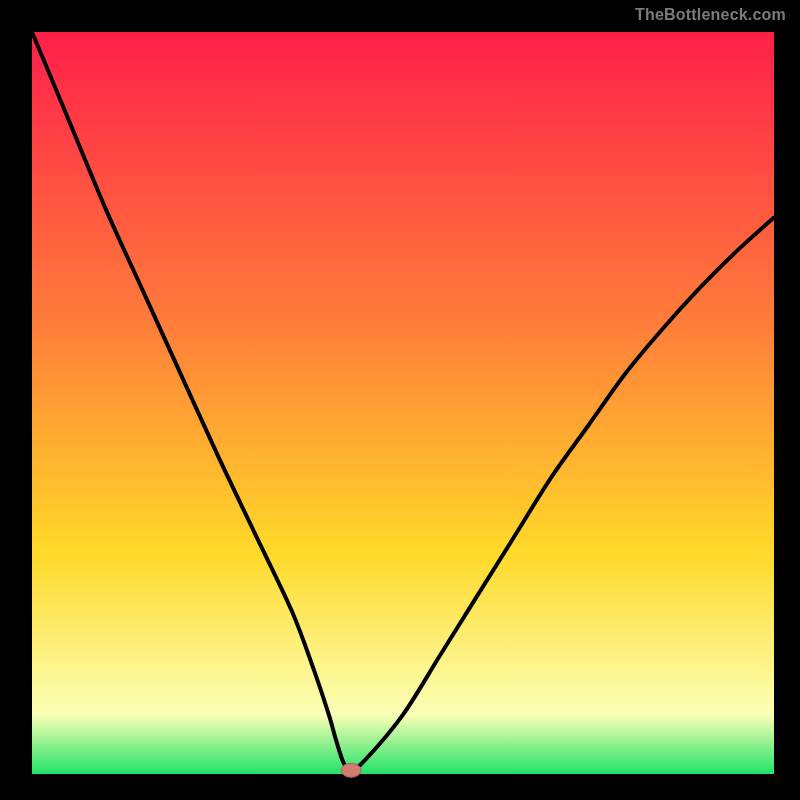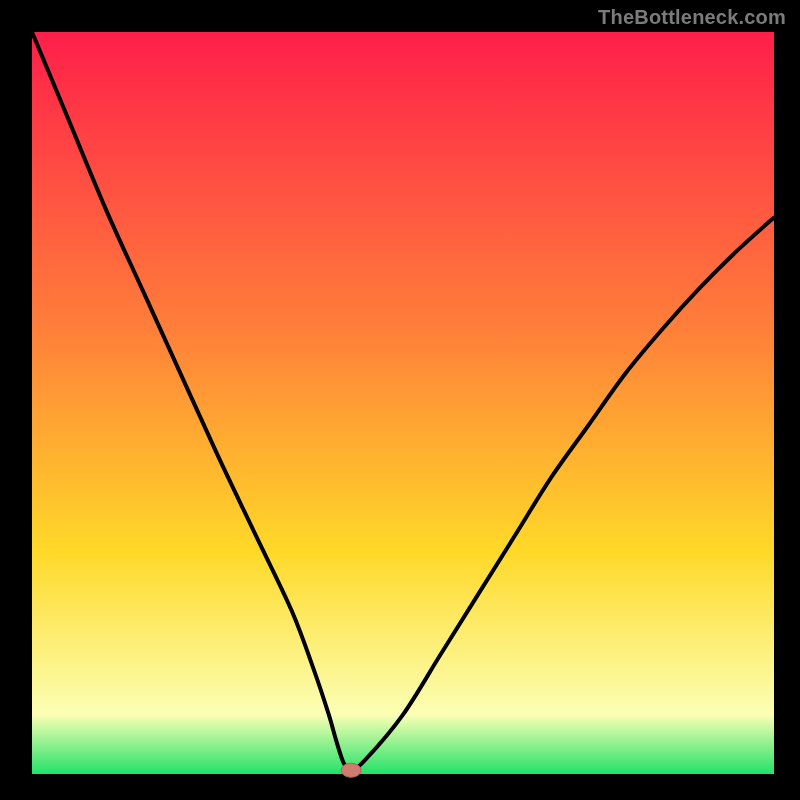--- a/index.html
+++ b/index.html
@@ -16,21 +16,21 @@
     top: 0;
     width: 800px;
     height: 800px;
     background: #000;
   }
   .watermark {
     position: absolute;
     top: 6px;
     right: 14px;
     font-family: Arial, Helvetica, sans-serif;
-    font-size: 20px;
+    font-size: 16px;
     font-weight: 600;
     color: #7b7b7b;
     letter-spacing: 0.2px;
   }
   svg {
     position: absolute;
     left: 0;
     top: 0;
   }
 </style>

